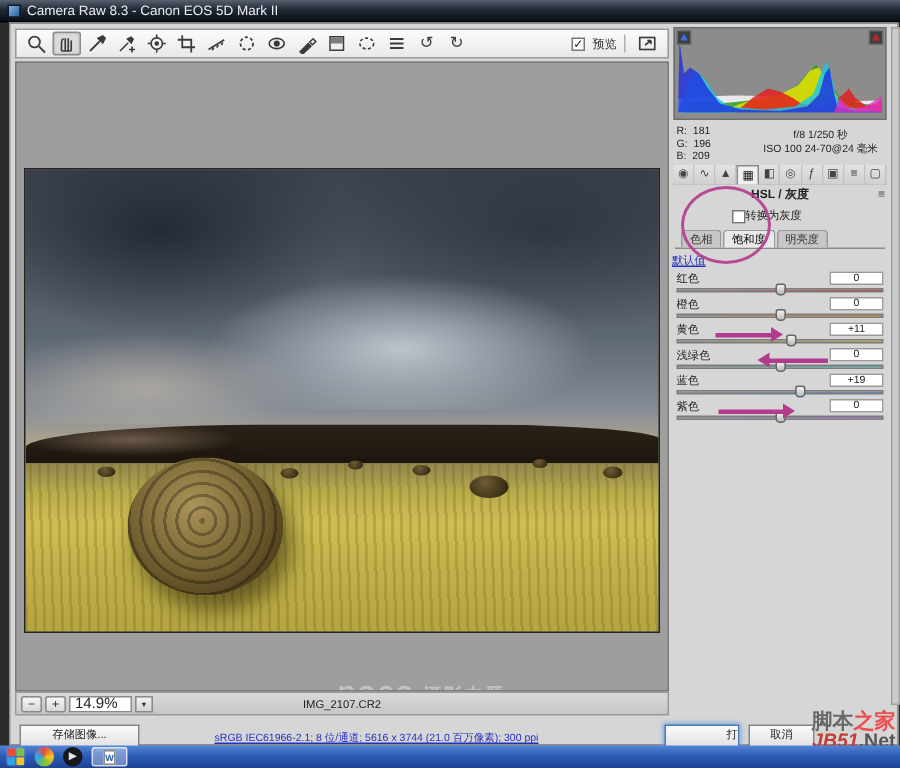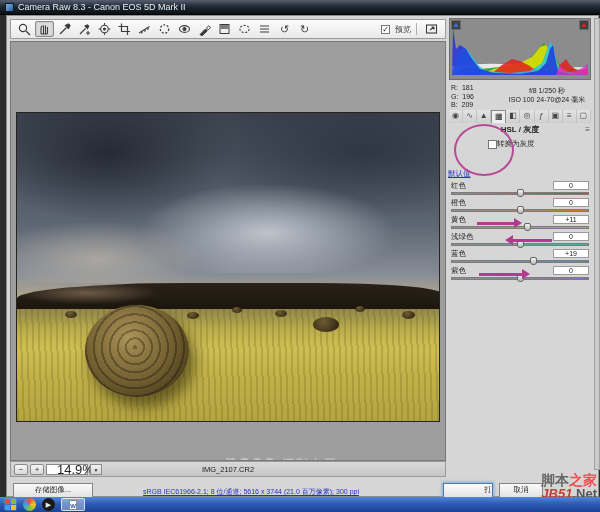--- a/index.html
+++ b/index.html
@@ -63,22 +63,22 @@
     color:#c4c4c4; text-align:left; opacity:.95; width:160px; }
   #poco .l1 { font-size:20px; font-weight:bold; letter-spacing:1px; line-height:20px; }
   #poco .l1 .cn { font-size:13px; }
 
   
   #zoomstrip { position:absolute; left:3px; top:445px; width:436px; height:16px;
     background:linear-gradient(#d9d9d9,#c6c6c6); border:1px solid #999;
     display:flex; align-items:center; padding:0 3px; gap:2px; }
   .zbtn { width:14px; height:11px; background:linear-gradient(#f6f6f6,#d8d8d8); border:1px solid #8a8a8a;
     font-size:8px; line-height:9px; text-align:center; color:#333; border-radius:2px; }
-  #zoom-value { width:42px; height:11px; background:#fff; border:1px solid #8a8a8a; font-size:13px;
-    line-height:10px; padding-left:10px; color:#222; }
+  #zoom-value { width:42px; height:11px; background:#fff; border:1px solid #8a8a8a; font-size:10px;
+    line-height:10px; padding-left:3px; color:#222; }
   #zoom-dd { width:12px; height:11px; background:linear-gradient(#f2f2f2,#d4d4d4); border:1px solid #8a8a8a;
     font-size:5px; text-align:center; line-height:10px; color:#333; }
   #filename { position:absolute; left:50%; transform:translateX(-50%); font-size:7.5px; color:#1a1a1a; }
 
   
   .btn { position:absolute; height:20px; background:linear-gradient(#fafafa,#dadada);
     border:1px solid #858585; border-radius:0; font-size:7.5px; color:#222;
     text-align:center; line-height:12px; }
   #save-btn { left:6px; top:467px; width:80px; }
   #open-btn { left:436px; top:467px; width:50px; border-color:#4a7ab5; box-shadow:0 0 3px 1px #7fa8d9;padding-left:40px; }
@@ -338,20 +338,25 @@
       </div>
 
       <div id="panel-title">HSL / 灰度</div>
       <span id="panel-menu">≡</span>
 
       <div id="gray-check">
         <span class="cbx" style="color:#fff"></span>
         <span class="label">转换为灰度</span>
       </div>
 
+      <div id="subtabs">
+        <span class="stab">色相</span>
+        <span class="stab active">饱和度</span>
+        <span class="stab">明亮度</span>
+      </div>
 
       <span id="default-link">默认值</span>
 
       <div id="sliders">
         <div class="slider-row">
           <span class="lab">红色</span>
           <span class="val">0</span>
           <span class="track" style="background: linear-gradient(to right, rgb(143, 143, 143), rgb(176, 74, 74));"></span>
             <span class="handle" style="left: calc(50% + 1px);"></span>
         </div>

